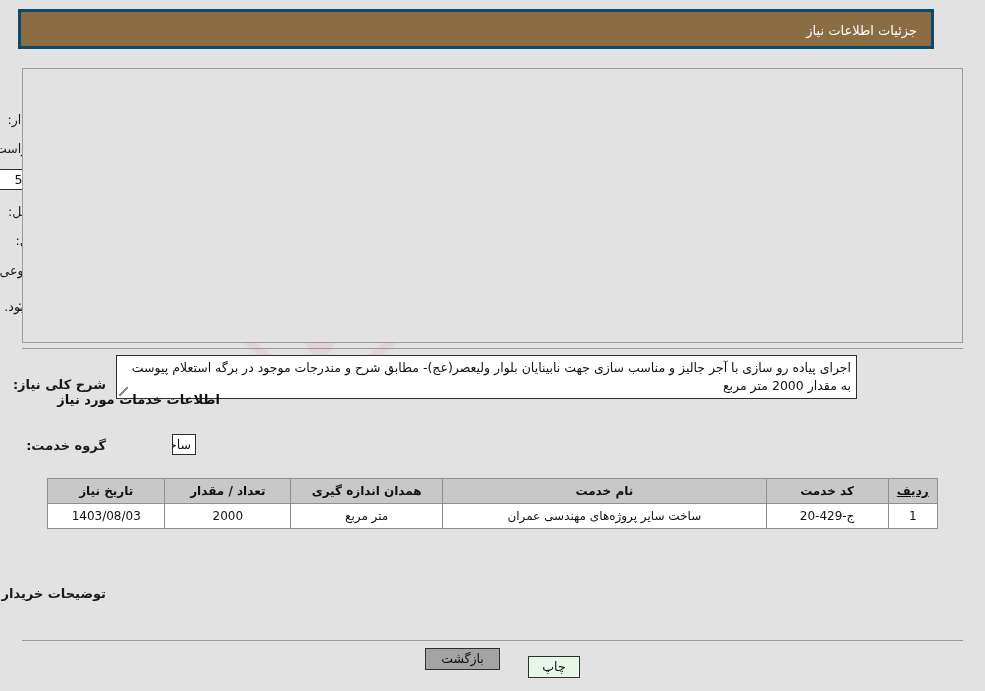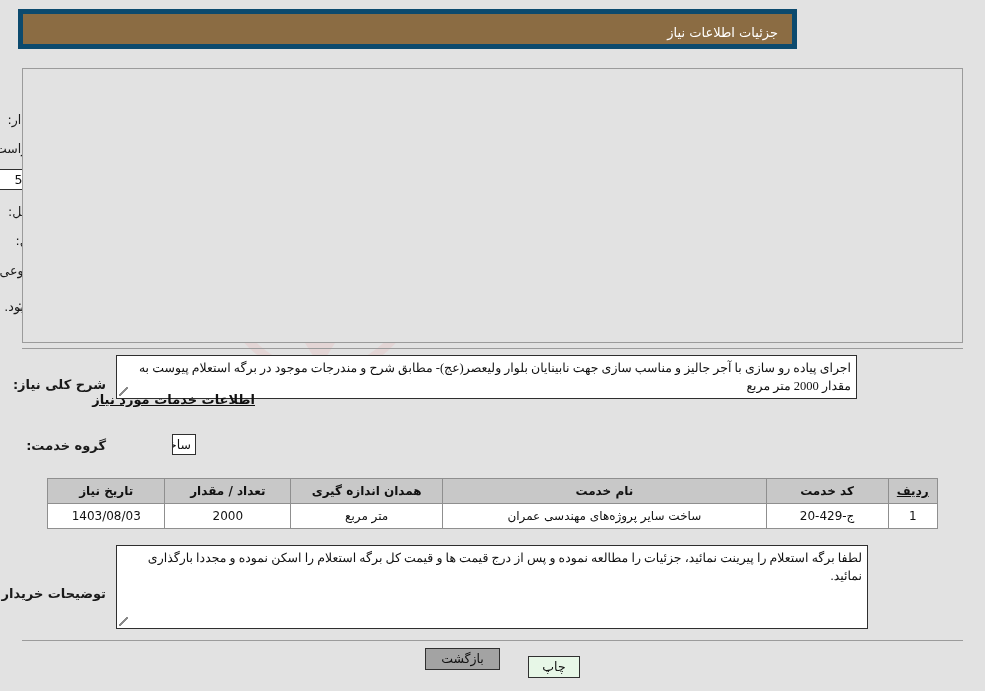--- a/index.html
+++ b/index.html
@@ -24,23 +24,23 @@
     width: 985px; height: 691px;
     pointer-events: none;
     z-index: 5;
     opacity: 0.30;
   }
 
   
   #header-bar {
     position: absolute;
     left: 18px; top: 9px;
-    width: 779px; height: 40px;
+    width: 916px; height: 40px;
     background: #8b6c43;
-    border: 5px solid #0c4a6e;
+    border: 3px solid #0c4a6e;
     box-sizing: border-box;
     z-index: 10;
   }
   #header-title {
     position: absolute;
     right: 14px; top: 11px;
     color: #ffffff;
     font-size: 13px;
     letter-spacing: 0.2px;
   }
@@ -126,21 +126,20 @@
     position: absolute;
     background: #ffffff;
     border: 1px solid #2f2f2f;
     box-sizing: border-box;
     font-size: 12.5px;
     color: #111;
     line-height: 18px;
     padding: 3px 5px 0 5px;
     overflow: hidden;
     text-align: right;
-    font-family: Liberation Serif, serif;
   }
   .ta::after {
     content: "";
     position: absolute;
     left: 2px; bottom: 2px;
     width: 9px; height: 9px;
     background:
       linear-gradient(135deg, transparent 44%, #8a8a8a 44%, #8a8a8a 56%, transparent 56%);
   }
 
@@ -271,21 +270,21 @@
   <div class="plain" style="right:650px; top:300px;">متوسط</div>
 
   <div class="chk" style="right:613px; top:298px;"></div>
   <div class="plain" style="right:582px; top:300px;">پرداخت تمام یا بخشی از مبلغ خرید،از محل "اسناد خزانه اسلامی" خواهد بود.</div>
 
   <div class="hr" style="left:22px; top:348px; width:941px;"></div>
 
   <div class="lbl lbl-b" style="right:879px; top:378px; font-size:13px;">شرح کلی نیاز:</div>
   <div class="ta" style="right:128px; top:355px; width:741px; height:44px; z-index:10;">اجرای پیاده رو سازی با آجر جالیز و مناسب سازی جهت نابینایان بلوار ولیعصر(عج)- مطابق شرح و مندرجات موجود در برگه استعلام پیوست به مقدار 2000 متر مربع</div>
 
-  <div class="section-head" style="right:730px; top:392px; z-index:10;text-decoration:underline;">اطلاعات خدمات مورد نیاز</div>
+  <div class="section-head" style="right:765px; top:392px; z-index:10;">اطلاعات خدمات مورد نیاز</div>
 
   <div class="lbl lbl-b" style="right:879px; top:439px; font-size:13px; z-index:10;">گروه خدمت:</div>
   <div class="fld right" style="right:789px; top:434px; left:172px; z-index:10;">ساختمان</div>
 
   <table id="svc-table">
     <thead>
       <tr>
         <th style="width:40px;text-decoration:underline;">ردیف</th>
         <th style="width:124px;">کد خدمت</th>
         <th style="width:340px;">نام خدمت</th>
@@ -300,20 +299,19 @@
         <td>ج-429-20</td>
         <td>ساخت سایر پروژه‌های مهندسی عمران</td>
         <td>متر مربع</td>
         <td>2000</td>
         <td>1403/08/03</td>
       </tr>
     </tbody>
   </table>
 
   <div class="lbl lbl-b" style="right:879px; top:587px; font-size:13px; z-index:10;">توضیحات خریدار:</div>
-  <div class="ta" style="right:117px; top:545px; width:752px; height:84px; z-index:10;">لطفا برگه استعلام را پیرینت نمائید، جزئیات را مطالعه نموده و پس از درج قیمت ها و قیمت کل برگه استعلام را اسکن نموده و مجددا بارگذاری نمائید.</div>
 
   <div class="hr" style="left:22px; top:640px; width:941px;"></div>
 
   <button id="btn-print" class="btn" style="left:516px; top:656px; width:52px;margin-left:12px;">چاپ</button>
   <button id="btn-back" class="btn" style="left:425px; top:648px; width:75px;">بازگشت</button>
 
 </div>
 
 </body></html>

